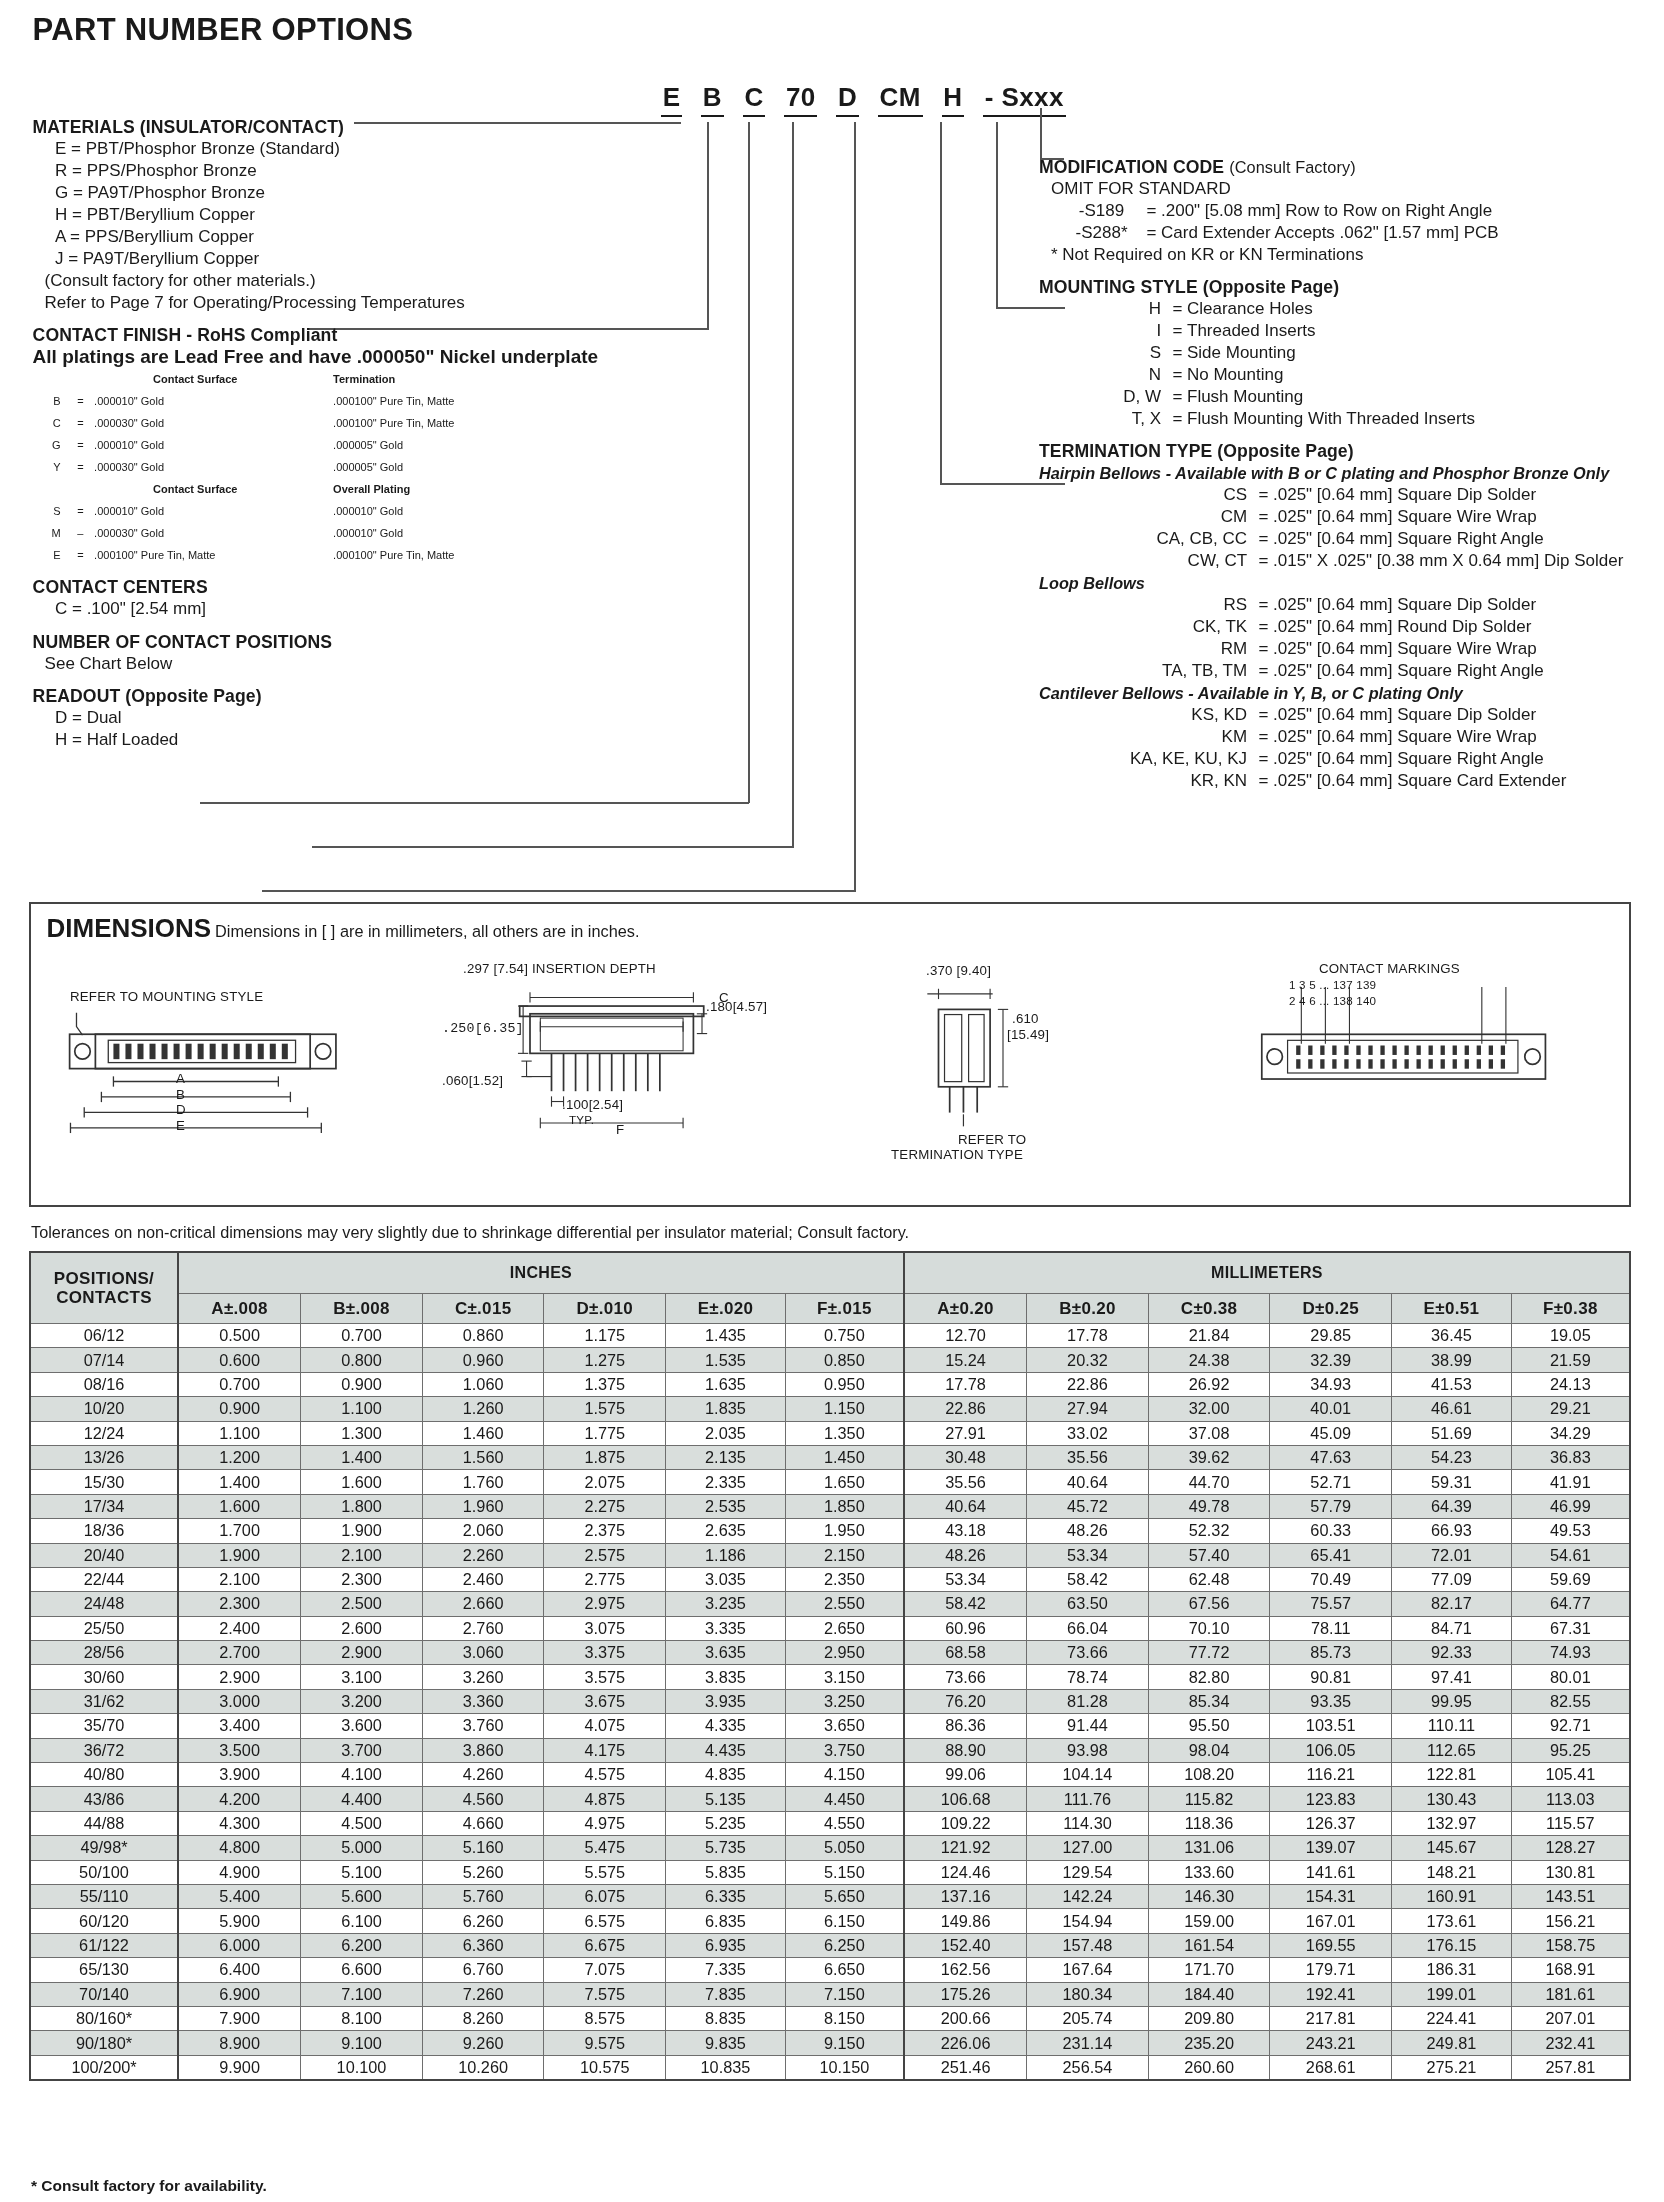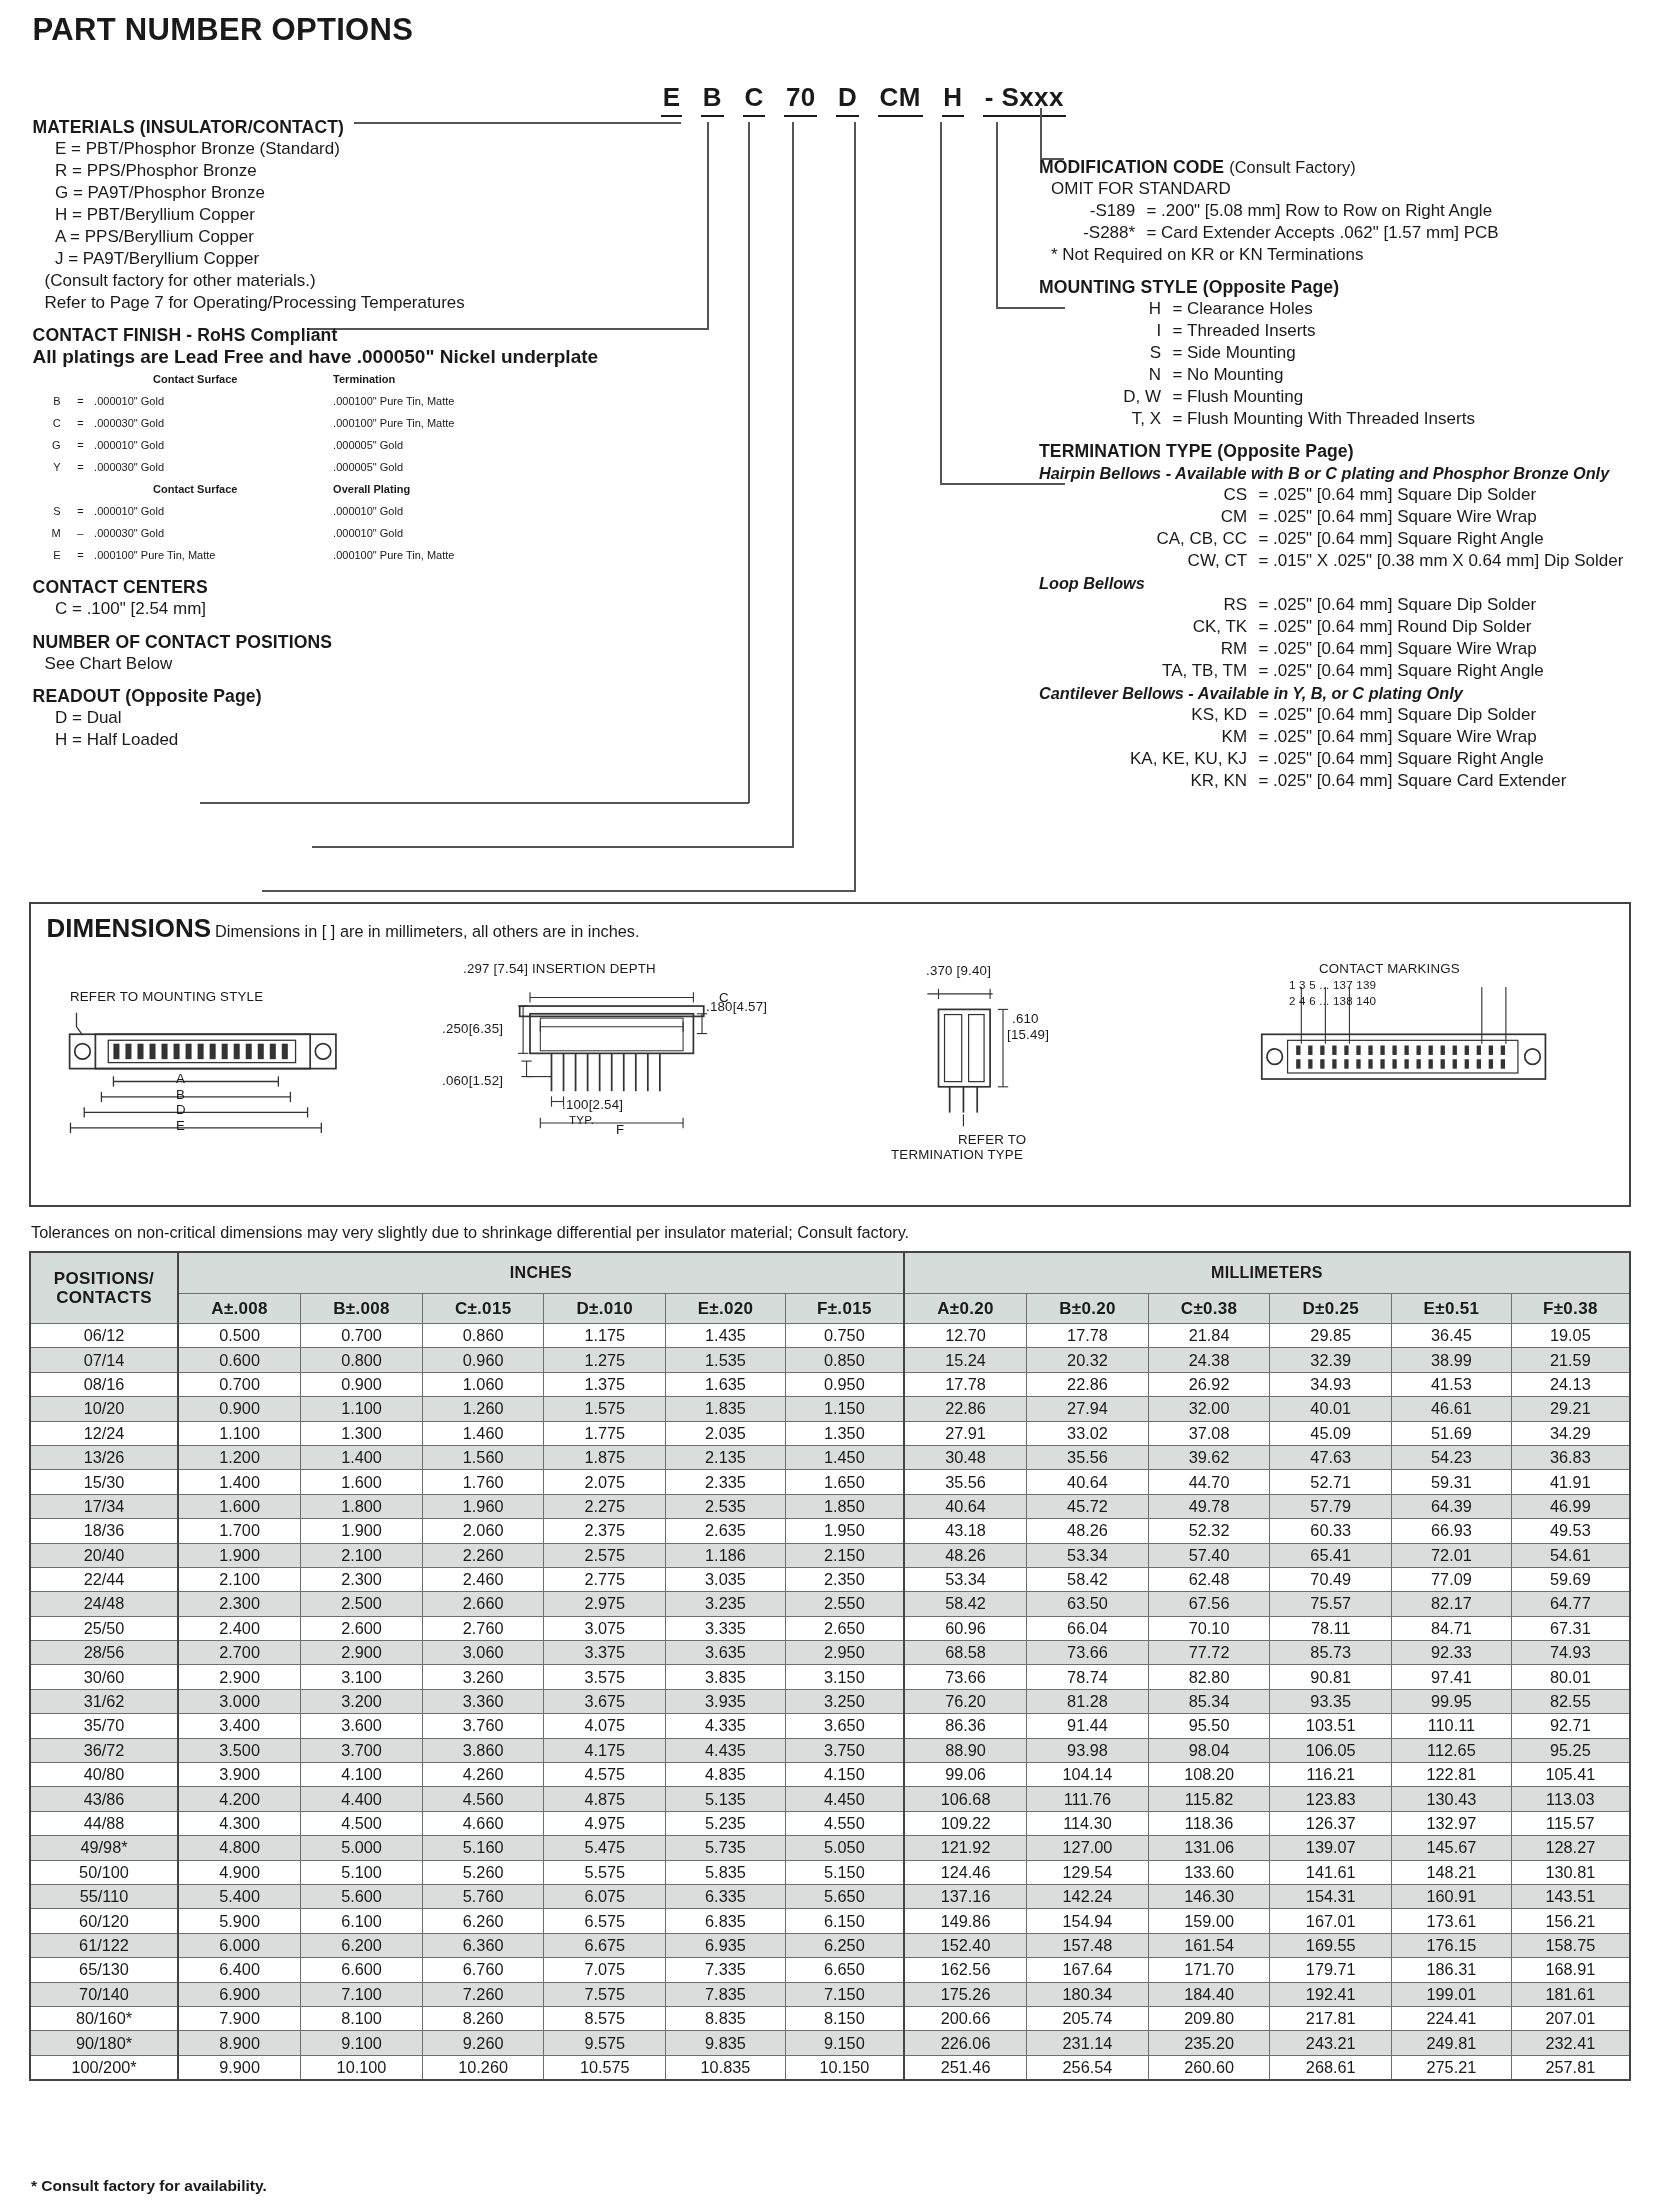--- a/index.html
+++ b/index.html
@@ -52,21 +52,21 @@
   .fin-hdr { font-weight: bold; }
   .fin-hdr .c3 { padding-left: 59px; }
   .fin-note { font-size: 19px; font-weight: bold; white-space: nowrap; }
 
   
   .r-row { display: flex; font-size: 17px; line-height: 22px; white-space: nowrap; }
   .r-row .k { width: 215px; text-align: right; padding-right: 6.9px; }
   .r-row .eq { width: 19px; text-align: center; }
   .r-row .v { }
   .r-row.m .k { width: 129px; }
-  .r-row.mod .k { width: 103px; text-align: right; padding-left: 29px; }
+  .r-row.mod .k { width: 103px; text-align: center; padding-left: 29px; }
 
   
   .ln { position: absolute; background: #555; }
   .lnh { height: 1.7px; }
   .lnv { width: 1.7px; }
 
   
   .dim-box {
     position: absolute; top: 890px; left: 29px;
     width: 1602px; height: 305px;
@@ -523,21 +523,21 @@
         </g>
 
         <g stroke="#333" stroke-width="1.3">
           <line x1="300" y1="45" x2="300" y2="68"></line>
           <line x1="294" y1="45" x2="306" y2="45"></line>
             <line x1="294" y1="68" x2="306" y2="68"></line>
         </g>
       </svg>
       <div class="dlabel" style="left:432px; top:17px;text-align:center;">.297 [7.54] INSERTION DEPTH</div>
       <div class="dlabel" style="left:688px; top:46px;">C</div>
-      <div class="dlabel" style="left:411px; top:77px;">.250[6.35]</div>
+      <div class="dlabel" style="left:411px; top:77px;font-family:Liberation Mono, monospace;">.250[6.35]</div>
       <div class="dlabel" style="left:411px; top:129px;">.060[1.52]</div>
       <div class="dlabel" style="left:531px; top:153px;">.100[2.54]</div>
       <div class="dlabel sm" style="left:538px; top:169px;">TYP.</div>
       <div class="dlabel" style="left:585px; top:178px;">F</div>
       <div class="dlabel" style="left:675px; top:55px;">.180[4.57]</div>
 
       <svg width="224" height="172" style="position:absolute; left:860px; top:31px;" viewBox="0 0 260 200">
         <rect x="55" y="40" width="60" height="90" fill="none" stroke="#333" stroke-width="2"></rect>
         <rect x="62" y="46" width="20" height="78" fill="none" stroke="#333" stroke-width="1.4"></rect>
         <rect x="90" y="46" width="18" height="78" fill="none" stroke="#333" stroke-width="1.4"></rect>

